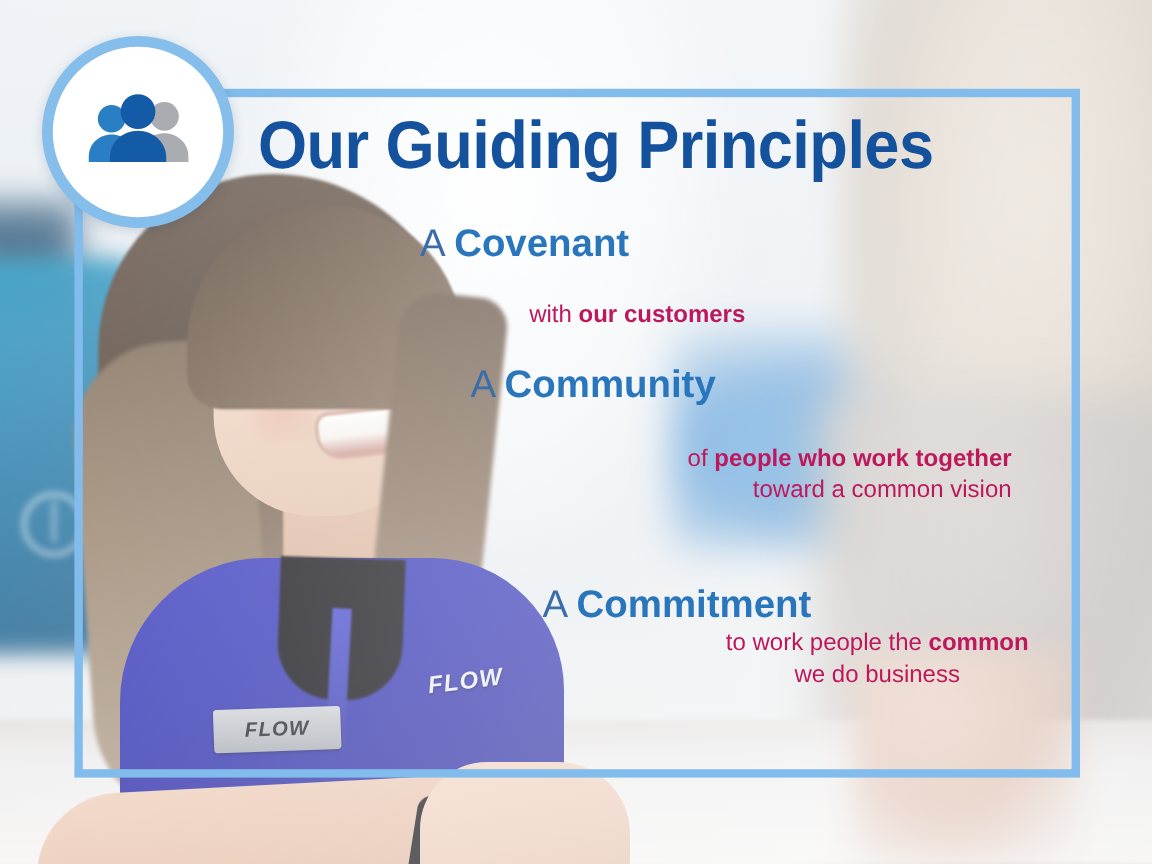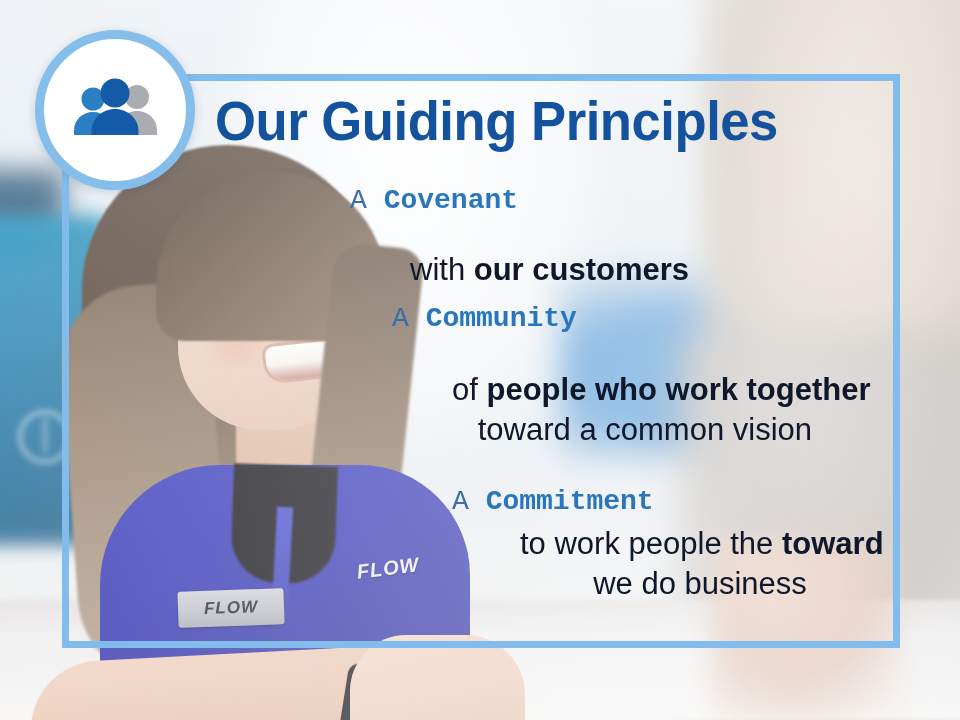--- a/index.html
+++ b/index.html
@@ -206,26 +206,26 @@
 
   .title{
     position:absolute;left:215px;top:92px;width:670px;
     font-size:56px;font-weight:700;color:#14529d;letter-spacing:-.5px;
     line-height:1.04;white-space:nowrap;
     transform:scaleX(.94);transform-origin:left center;
   }
 
   .line{position:absolute;white-space:nowrap;color:#2a76bd;}
   .big{
-    font-size:28px;line-height:1.05;font-family:Liberation Mono, monospace;
+    font-size:32px;line-height:1.05;
   }
   .big .art{font-weight:400;color:#3b6ea8;}
   .big .word{font-weight:700;color:#2a76bd;}
 
-  .sub{font-size:31px;line-height:1.28;color:#0f172a;font-weight:400;}
+  .sub{font-size:20px;line-height:1.28;color:#be185d;font-weight:400;margin-left:31px;}
   .sub b{font-weight:700;}
 
   .l-covenant{left:350px;top:186px;}
   .l-covenant-sub{left:410px;top:250px;}
 
   .l-community{left:392px;top:304px;}
   .l-community-sub{left:452px;top:370px;text-align:right;width:360px;}
 
   .l-commitment{left:452px;top:487px;}
   .l-commitment-sub{left:520px;top:524px;text-align:center;width:360px;}
@@ -318,18 +318,18 @@
     <div class="line big l-community">
       <span class="art">A</span>
       <span class="word">Community</span>
     </div>
 
     <div class="line big l-commitment">
       <span class="art">A</span>
       <span class="word">Commitment</span>
     </div>
     <div class="line sub l-commitment-sub">
-      <div><span>to work people the </span><b>toward</b></div>
+      <div><span>to work people the </span><b>common</b></div>
       <div>we do business</div>
     </div>
 
   </div>
 </div>
 
 </body></html>

